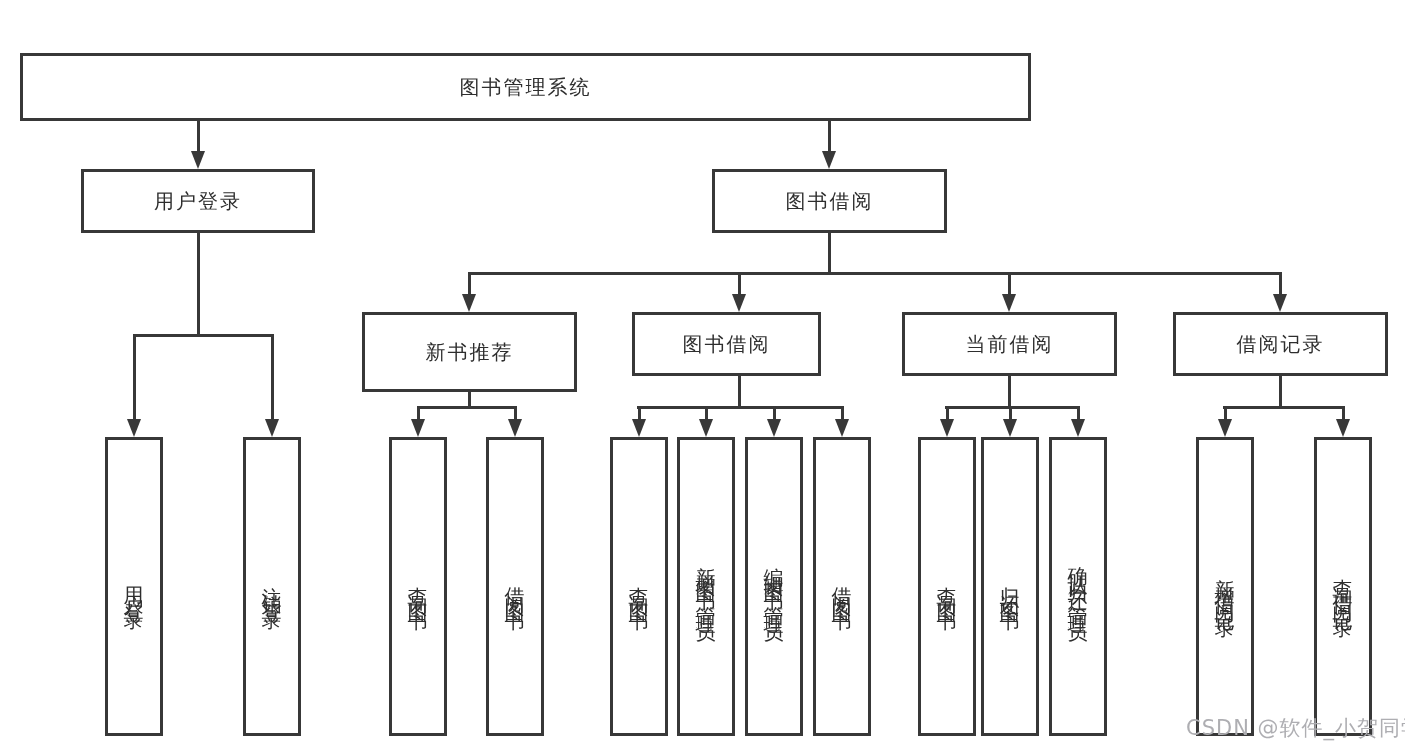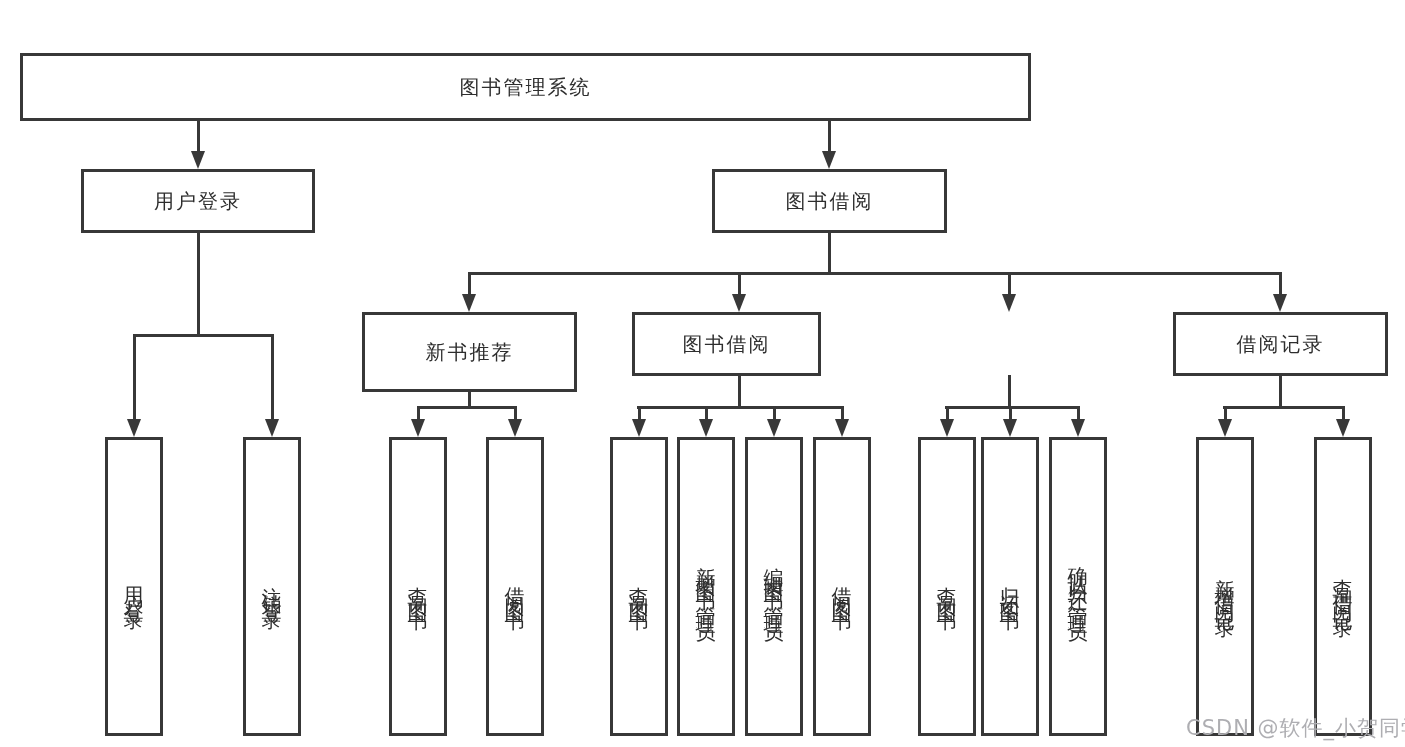--- a/index.html
+++ b/index.html
@@ -65,20 +65,23 @@
   </div>
   <div class="box" style="left:712px;top:169px;width:235px;height:64px;">
     <span>图书借阅</span>
   </div>
 
   <div class="box" style="left:362px;top:312px;width:215px;height:80px;">
     <span>新书推荐</span>
   </div>
   <div class="box" style="left:632px;top:312px;width:189px;height:64px;">
     <span>图书借阅</span>
+  </div>
+  <div class="box" style="left:902px;top:312px;width:215px;height:64px;">
+    <span>当前借阅</span>
   </div>
   <div class="box" style="left:1173px;top:312px;width:215px;height:64px;">
     <span>借阅记录</span>
   </div>
 
   <div class="box vbox" style="left:105px;top:437px;width:58px;height:299px;">
     <span>用户登录</span>
   </div>
   <div class="box vbox" style="left:243px;top:437px;width:58px;height:299px;">
     <span>注销登录</span>

